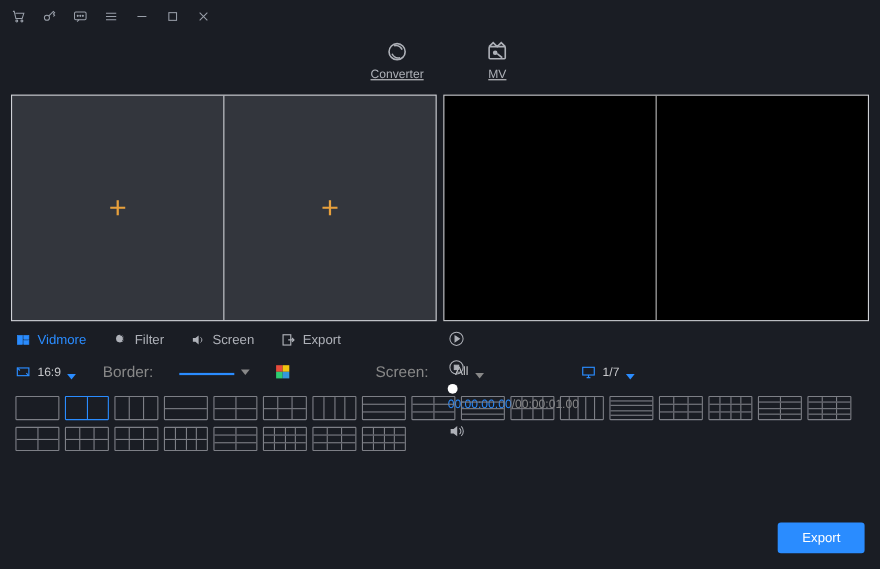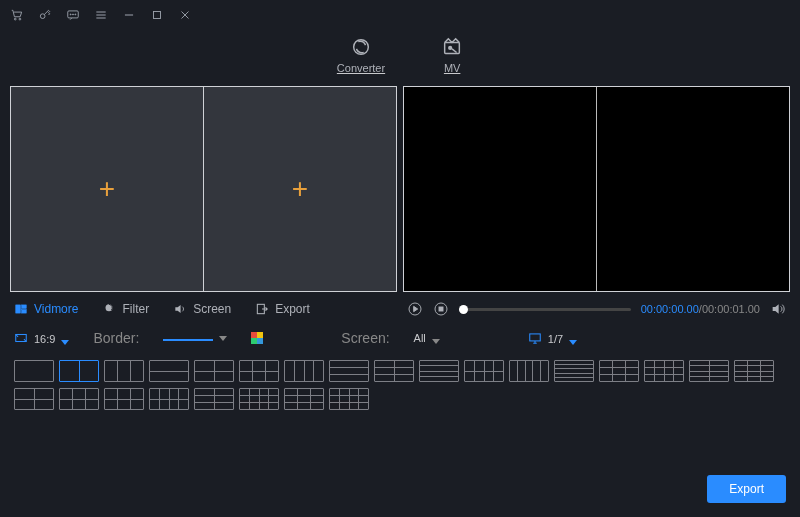--- a/index.html
+++ b/index.html
@@ -71,22 +71,22 @@
     padding: 8px 10px 4px 4px; height: 30px;
   }
   .subtab { display:flex; align-items:center; gap:6px; cursor:pointer; }
   .subtab svg { width:14px; height:14px; }
   .subtab .stlabel { font-size: 12px; color:#aeb1b8; }
   .subtab.active .stlabel { color:#2a8cff; }
   .subtab.active svg path, .subtab.active svg rect { fill:#2a8cff; stroke:#2a8cff; }
 
   
   .playback {
-    display:flex; align-items:center; gap:10px;
-    padding: 8px 4px 4px 4px; height:30px;
+    display:flex; align-items:flex-start; gap:10px;
+    padding: 8px 4px 4px 4px; height:30px;flex-direction:column;
   }
   .pbtn { width:16px; height:16px; display:flex; align-items:center; justify-content:center; cursor:pointer; }
   .pbtn svg { width:16px; height:16px; }
   .progress {
     flex:1; height:3px; background:#444; border-radius:2px; position:relative;
   }
   .progress .thumb {
     position:absolute; left:0; top:-3px; width:9px; height:9px; background:#fff; border-radius:50%;
   }
   .time { font-size:11px; }

